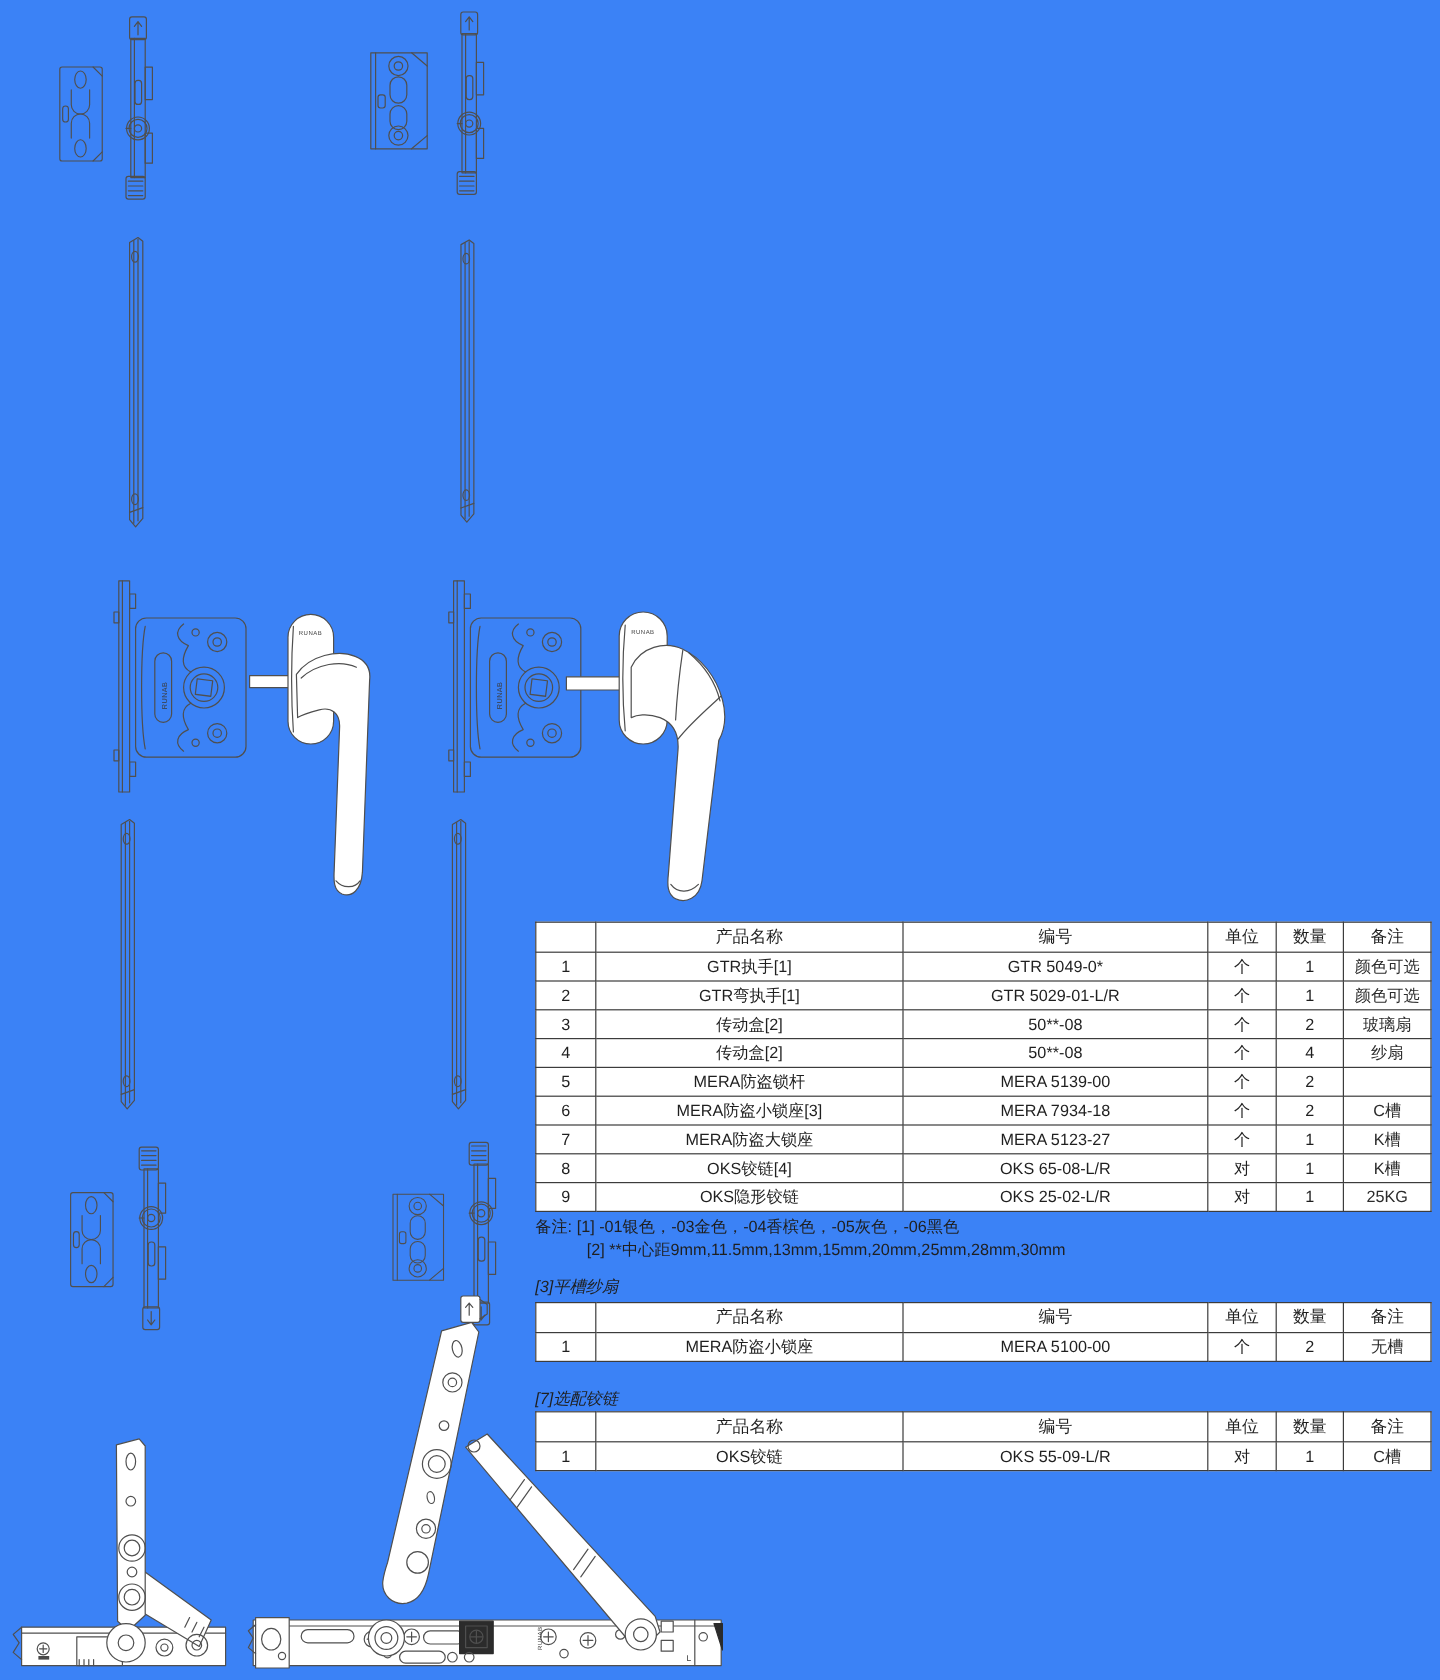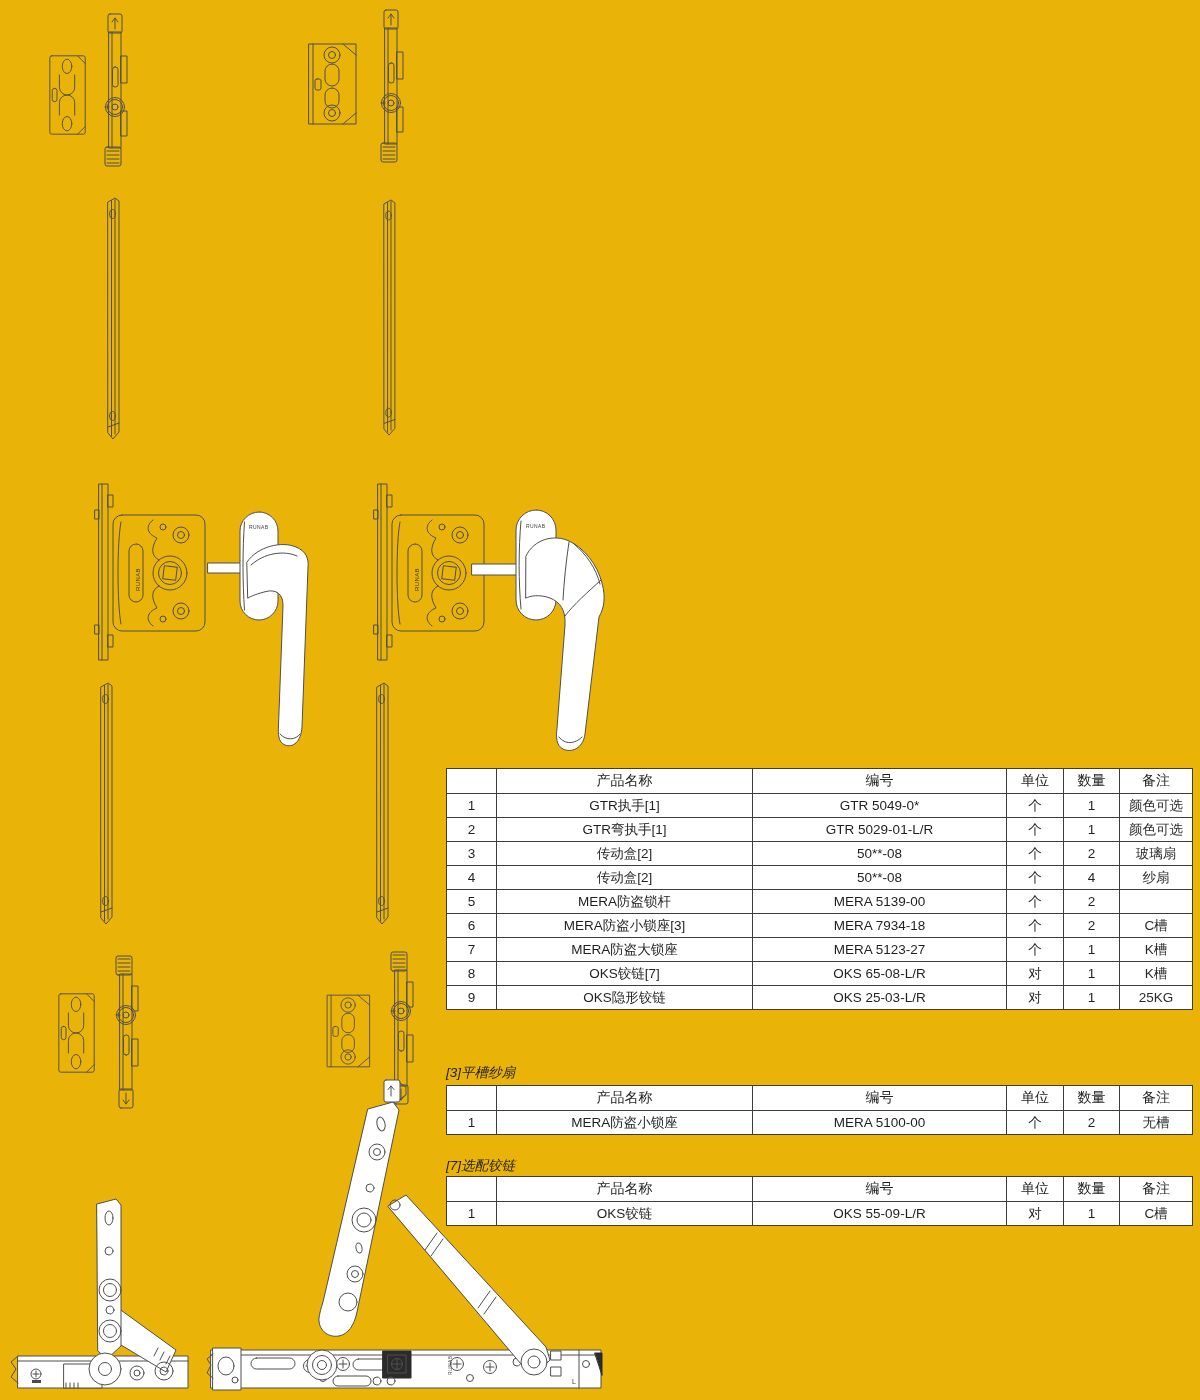--- a/index.html
+++ b/index.html
@@ -1,16 +1,16 @@
 <!DOCTYPE html>
 <html><head>
 <meta charset="utf-8">
 <style>
   html,body{margin:0;padding:0;background:#fff;}
-  .canvas{position:relative;width:1200px;height:1400px;background:#eab308;
+  .canvas{position:relative;width:1200px;height:1400px;background:#3b82f6;
           font-family:"Liberation Sans","DejaVu Sans",sans-serif;color:#1f1f1f;overflow:hidden;}
 
   
   .tbl{position:absolute;border-collapse:collapse;table-layout:fixed;background:#fff;}
   .tbl th,.tbl td{border:1px solid #3c3c3c;text-align:center;vertical-align:middle;
                   padding:0;font-weight:normal;font-size:13.5px;white-space:nowrap;overflow:hidden;}
   .tbl thead th{height:24px;font-size:14px;}
   .tbl tbody td{height:23px;}
   .c-remark{font-size:9px;color:#2b2b2b;margin-top:43px;}
   .c-no{font-size:13px;}
@@ -342,37 +342,42 @@
       <tr>
         <td class="c-no">7</td>
         <td>MERA防盗大锁座</td>
         <td>MERA 5123-27</td>
         <td>个</td>
         <td>1</td>
         <td class="c-remark">K槽</td>
       </tr>
       <tr>
         <td class="c-no">8</td>
-        <td>OKS铰链[7]</td>
+        <td>OKS铰链[4]</td>
         <td>OKS 65-08-L/R</td>
         <td>对</td>
         <td>1</td>
         <td class="c-remark">K槽</td>
       </tr>
       <tr>
         <td class="c-no">9</td>
         <td>OKS隐形铰链</td>
-        <td>OKS 25-03-L/R</td>
+        <td>OKS 25-02-L/R</td>
         <td>对</td>
         <td>1</td>
         <td class="c-remark">25KG</td>
       </tr>
     </tbody>
   </table>
 
+  <div class="notes">
+    <span>备注:</span>
+    <span>[1] -01银色，-03金色，-04香槟色，-05灰色，-06黑色</span><br>
+    <span class="row2 indent">[2] **中心距9mm,11.5mm,13mm,15mm,20mm,25mm,28mm,30mm</span>
+  </div>
 
   <div class="section-label" style="left:446px;top:1064px">[3]平槽纱扇</div>
   <table class="tbl" style="left:446px;top:1085px;width:746px;">
     <colgroup>
         <col style="width:50px">
         <col style="width:256px">
         <col style="width:254px">
         <col style="width:57px">
         <col style="width:56px">
         <col style="width:73px">

